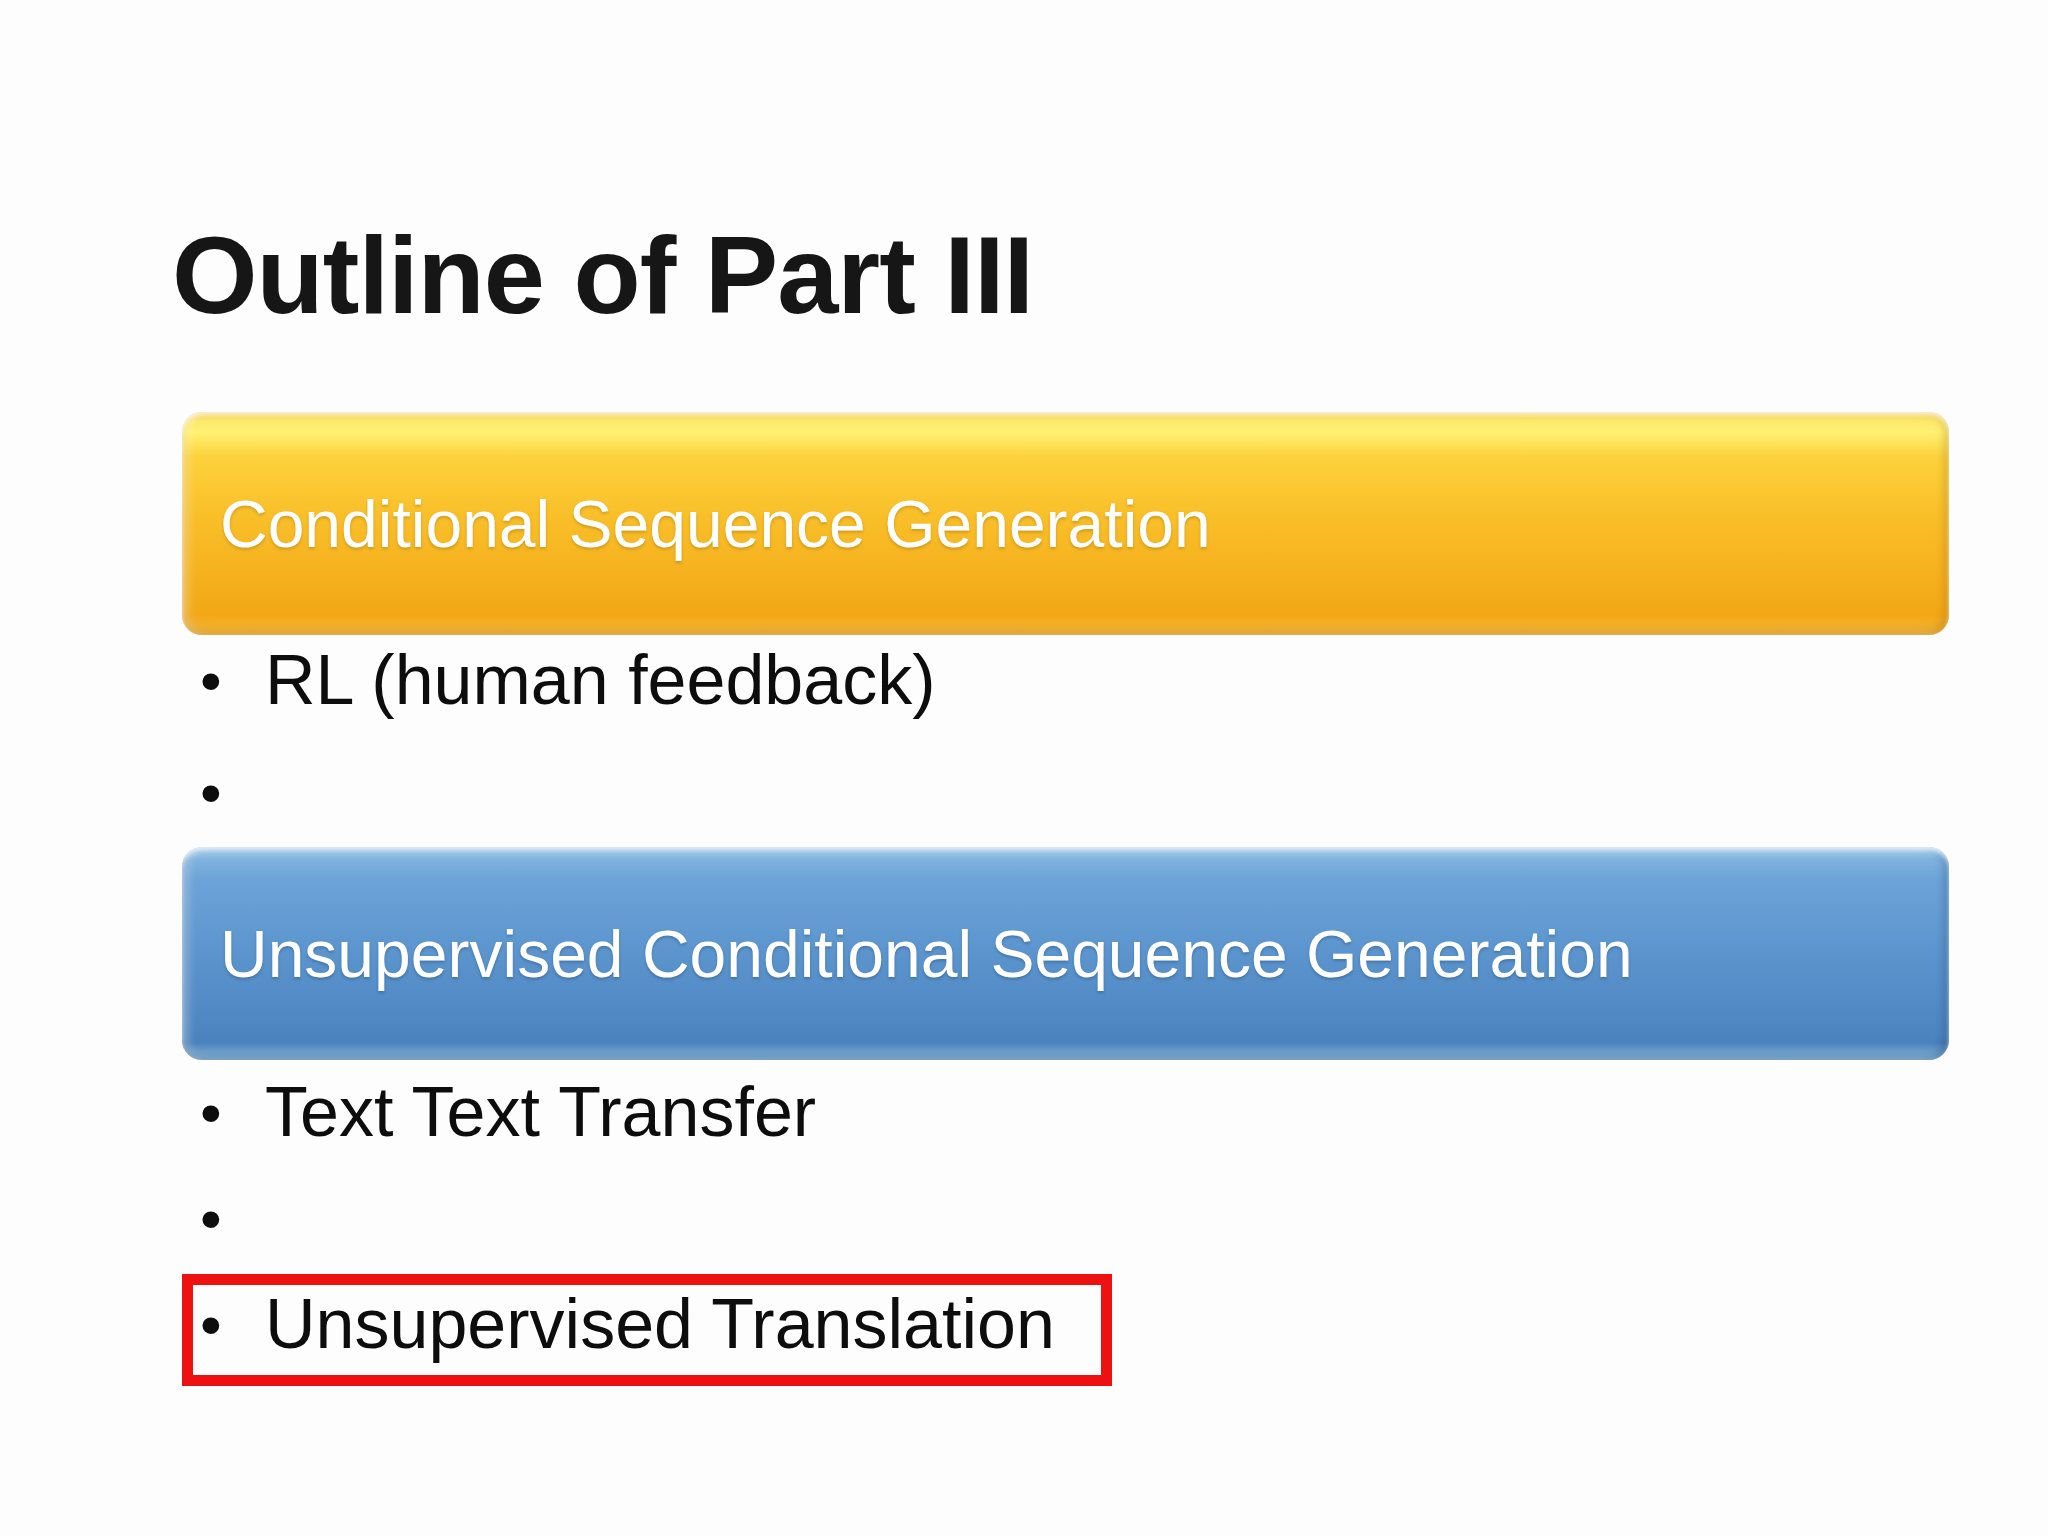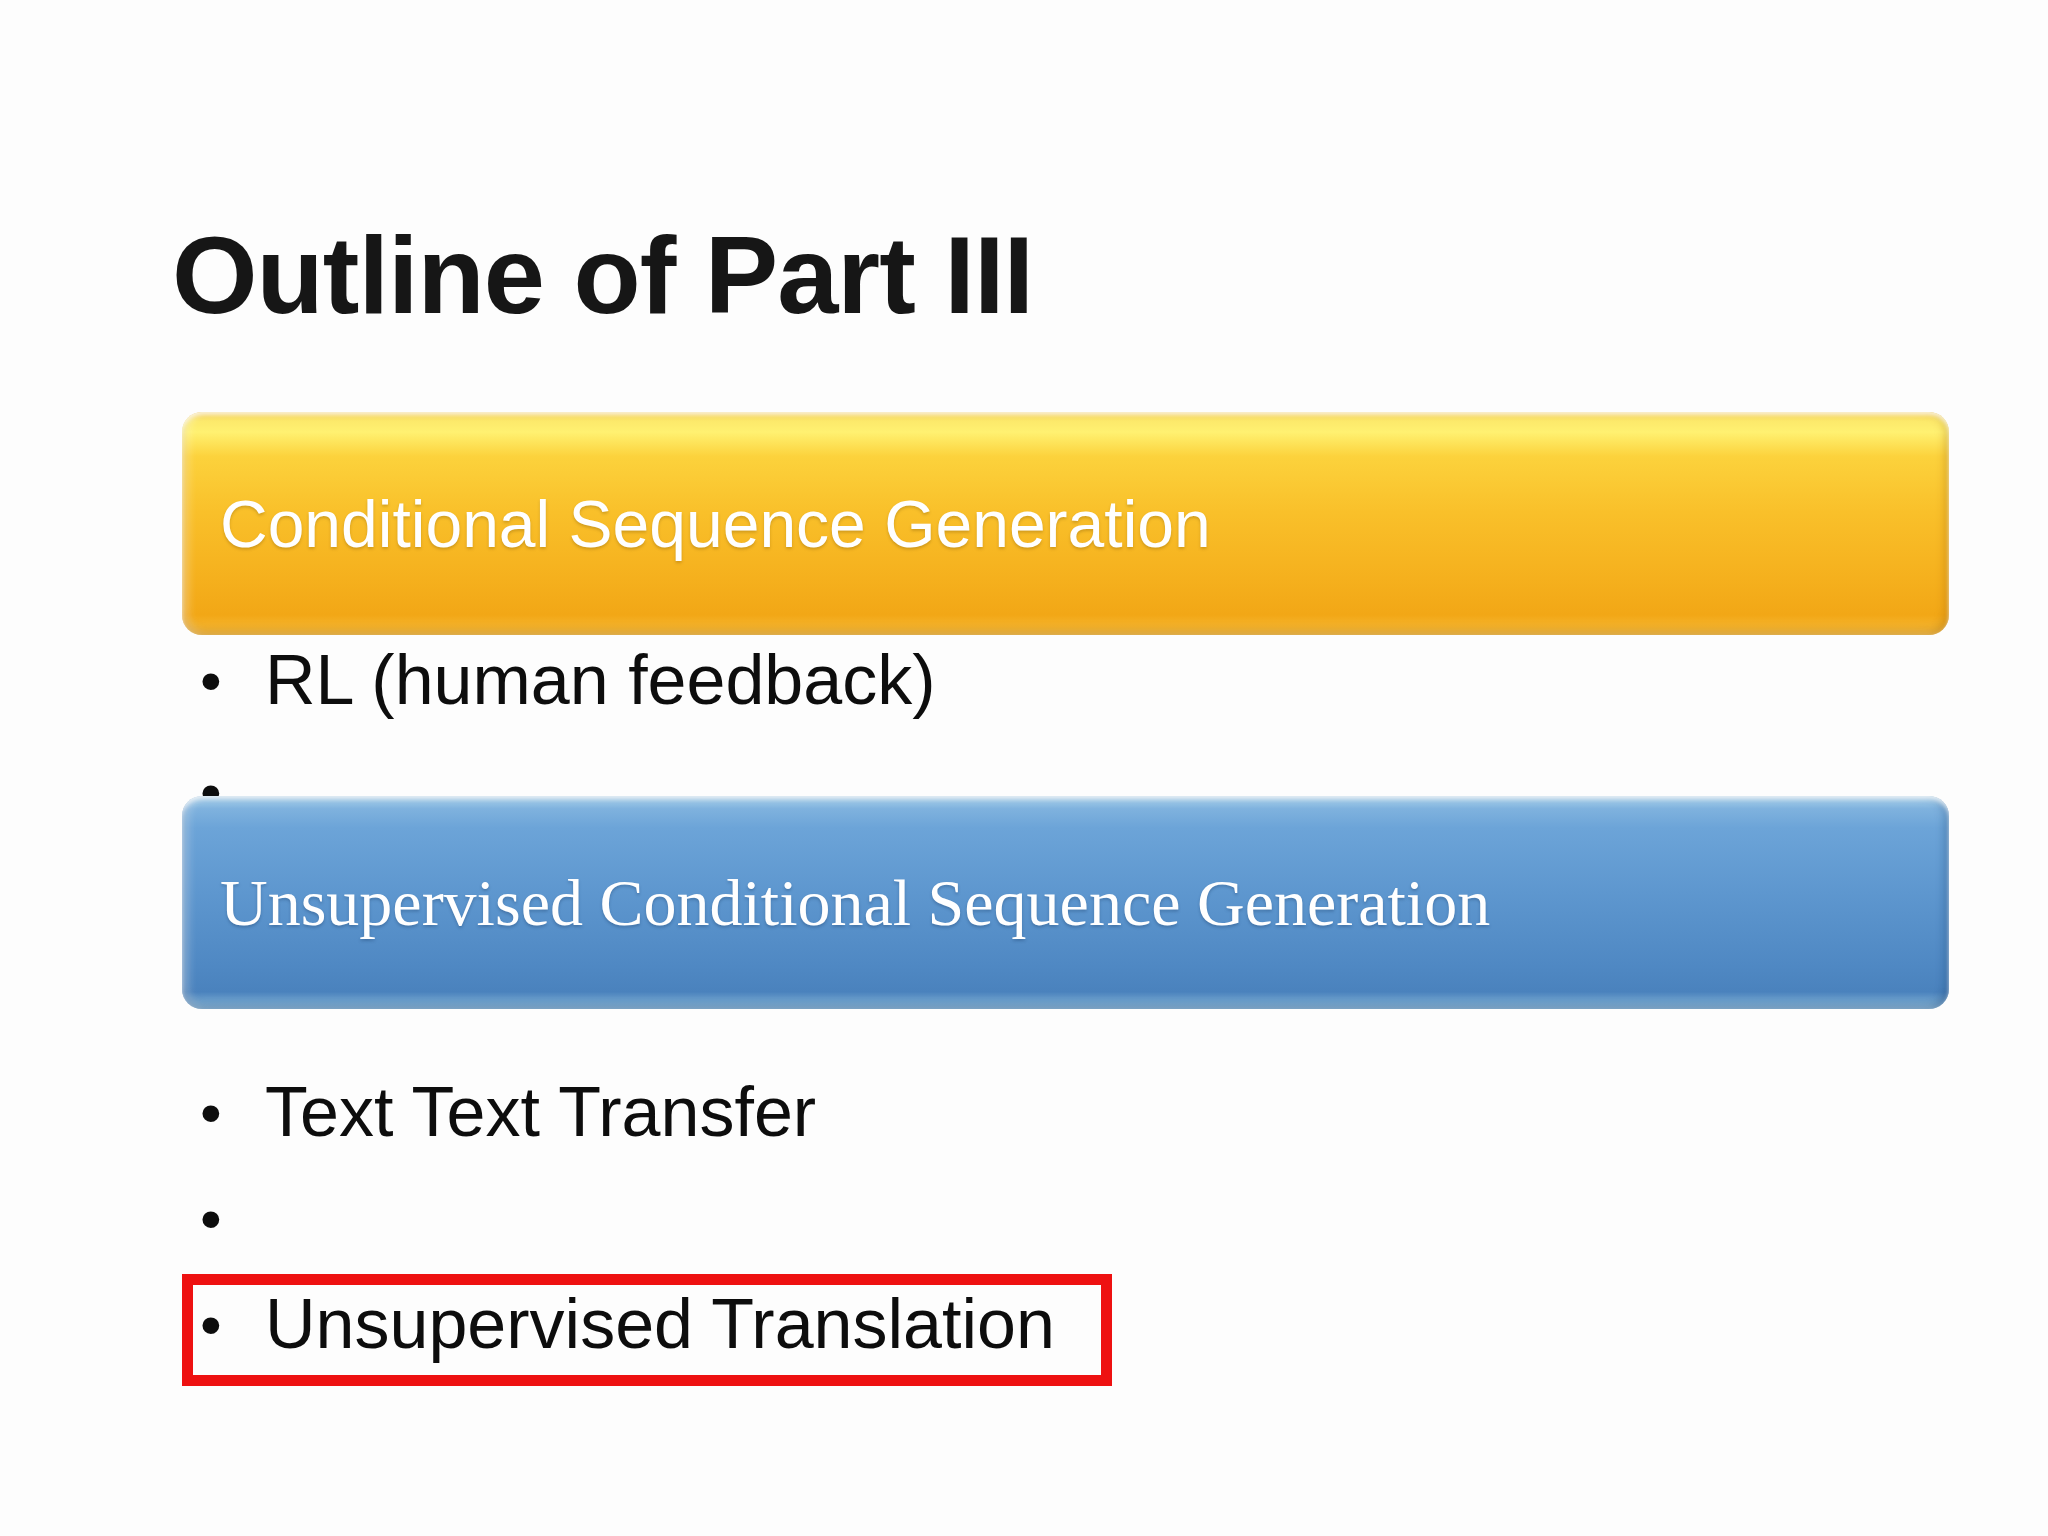--- a/index.html
+++ b/index.html
@@ -45,31 +45,30 @@
     background: linear-gradient(180deg,
       #f7ce4a 0%, #fce96b 4%, #fff171 9%, #fcd23c 20%,
       #f9c02a 45%, #f5b01d 75%, #f2a716 91%, #f7bd3b 100%);
     box-shadow:
       inset 0 3px 4px rgba(255,255,255,0.75),
       inset 0 -5px 10px rgba(130,75,0,0.22),
       inset 6px 0 8px rgba(255,255,255,0.35),
       inset -6px 0 8px rgba(160,100,0,0.18);
   }
   .banner-blue {
-    top: 796px;
+    top: 847px;
     height: 213px;
     background: linear-gradient(180deg,
       #aed4ec 0%, #7fb2de 6%, #6ca4d8 15%, #5e97cf 45%,
       #4f88c3 80%, #4a82bd 92%, #93c2e1 100%);
     box-shadow:
       inset 0 3px 4px rgba(255,255,255,0.7),
       inset 0 -5px 10px rgba(10,50,100,0.28),
       inset 6px 0 8px rgba(255,255,255,0.35),
       inset -6px 0 8px rgba(20,60,110,0.18);
-    font-family: Liberation Serif, serif;
   }
   .banner-text {
     text-shadow: 0 2px 3px rgba(90,60,0,0.25);
   }
   .banner-blue .banner-text {
     text-shadow: 0 2px 3px rgba(20,50,90,0.3);
   }
   .bullet-list {
     position: absolute;
     left: 200px;

